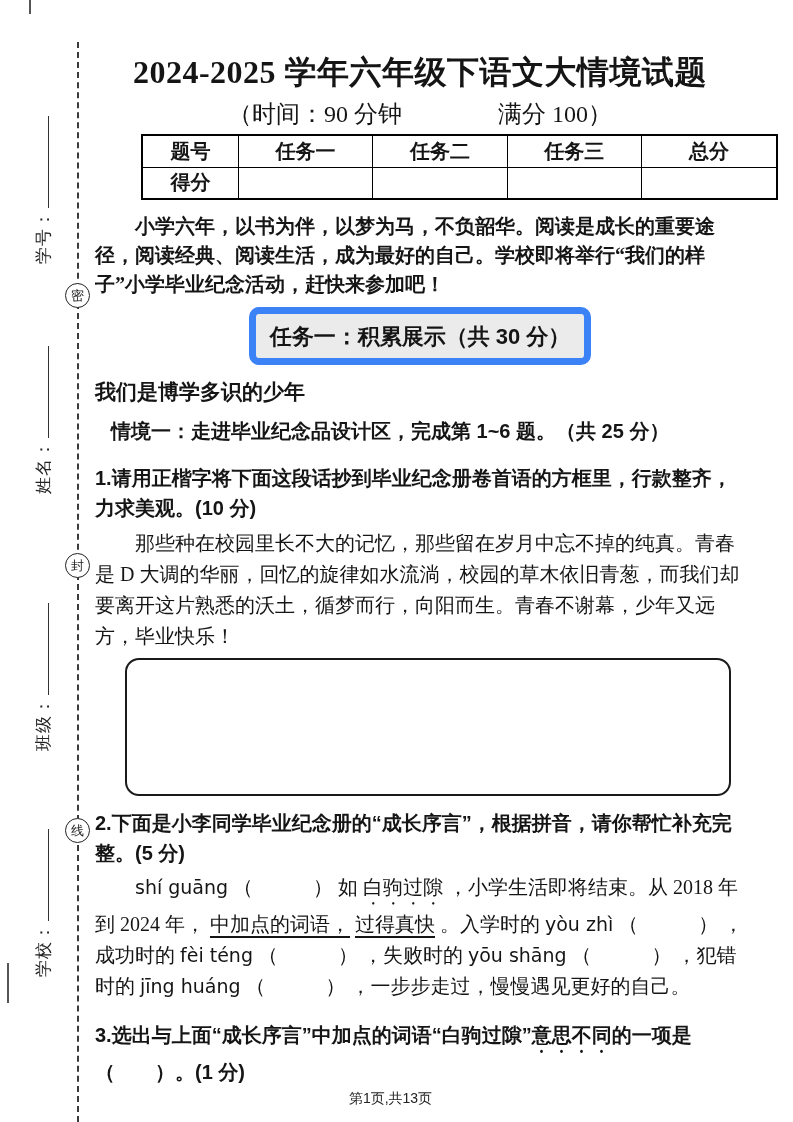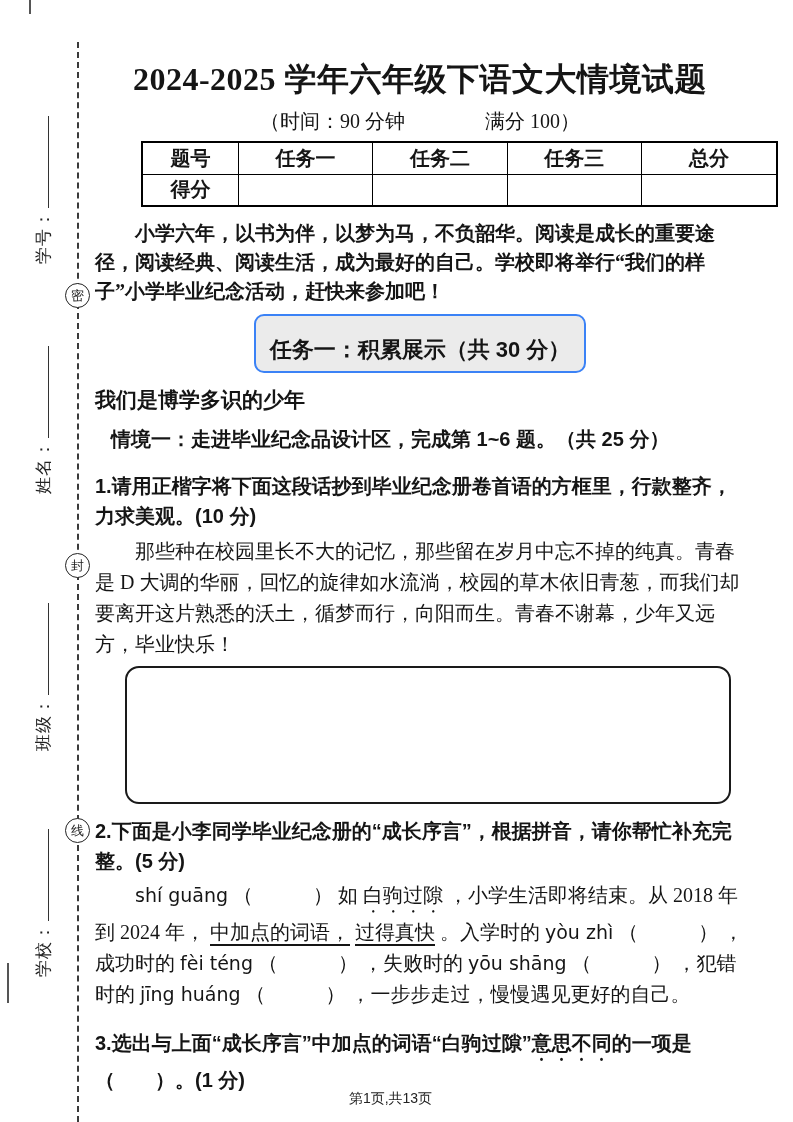--- a/index.html
+++ b/index.html
@@ -20,42 +20,42 @@
   }
   .side-label .sl-blank { display:inline-block; width:92px; height:1em;
     border-bottom:1.6px solid #333; margin-left:2px; }
   .seal-circle {
     position:absolute; left:65px; width:25px; height:25px; background:#fff;
     border:1.6px solid #222; border-radius:50%; display:flex;
     align-items:center; justify-content:center; font-size:13px; color:#222;
     z-index:2;
   }
   
-  .content { position:absolute; left:95px; top:59px; width:650px; }
+  .content { position:absolute; left:95px; top:52px; width:650px; }
   .title1 { font-size:32px; font-weight:bold; text-align:center;
             line-height:40px; letter-spacing:0.5px; }
   .title2 { font-size:33px; font-weight:bold; text-align:center;
             line-height:42px; margin-top:8px; }
-  .meta   { font-size:20px; text-align:center; margin-top:10px; line-height:24px; }
+  .meta   { font-size:24px; text-align:center; margin-top:10px; line-height:24px; }
   table.score-table {
     border-collapse:collapse; margin:8px 0 0 46px; width:637px;
     font-family:"Liberation Sans","DejaVu Sans",sans-serif;
   }
   table.score-table td {
     border:1.5px solid #000; height:32px; text-align:center;
     font-size:20px; font-weight:bold; padding:0 4px;
   }
   table.score-table { border:2.5px solid #000; }
   td.c0 { width:86px; } td.c1,td.c2,td.c3 { width:120px; } td.c4 { width:121px; }
   .intro { margin-top:12px; font-size:20px; line-height:29px;
            font-weight:bold; text-indent:2em; }
   .banner-wrap { text-align:center; margin-top:8px; }
   .banner {
-    display:inline-block; border:2px solid #3b82f6; border-radius:10px;
-    background:#ebebeb; padding:19px 14px 6px; font-size:22px; font-weight:bold;
+    display:inline-block; border:7px solid #3b82f6; border-radius:10px;
+    background:#ebebeb; padding:8px 14px 6px; font-size:22px; font-weight:bold;
     font-family:"Liberation Sans","DejaVu Sans",sans-serif;
   }
   .subtitle { margin-top:12px; font-size:21px;
               font-weight:bold; line-height:30px; }
   .scenario { margin-top:10px; font-size:20px; font-weight:bold; line-height:28px;
               font-family:"Liberation Sans","DejaVu Sans",sans-serif;margin-left:16px; }
   .question { margin-top:18px; font-size:20px; font-weight:bold; line-height:30px;
               font-family:"Liberation Sans","DejaVu Sans",sans-serif; }
   .quote { margin-top:5px; font-size:20px; line-height:31px; text-indent:2em; }
   .write-box { margin:6px 0 0 30px; width:606px; height:138px;

